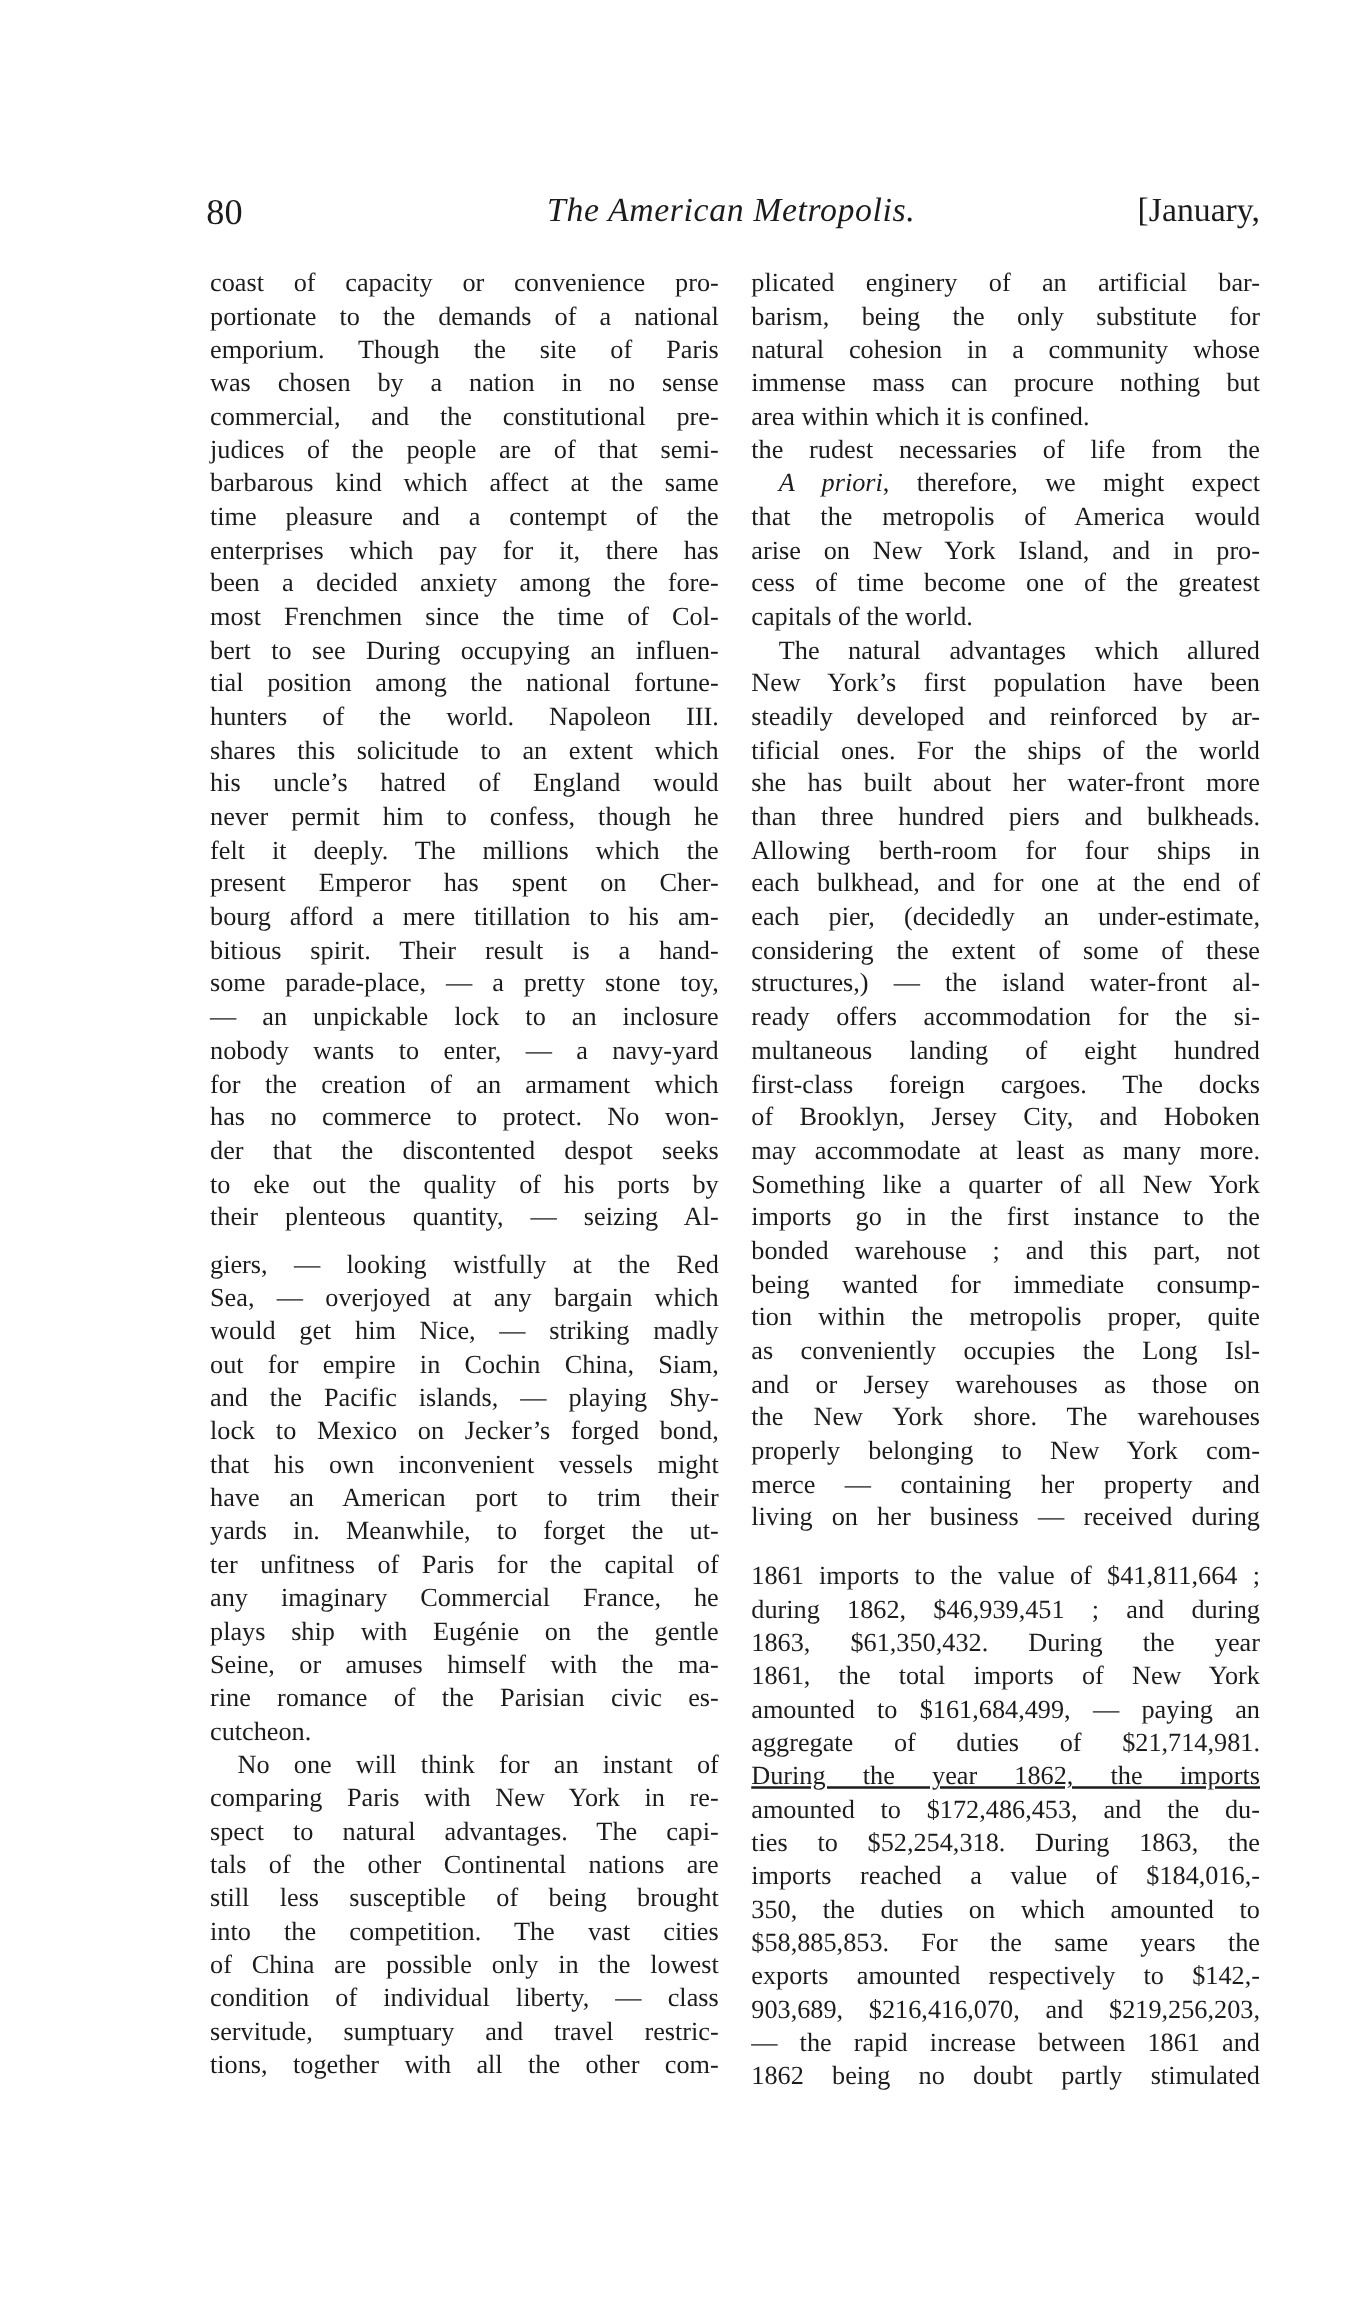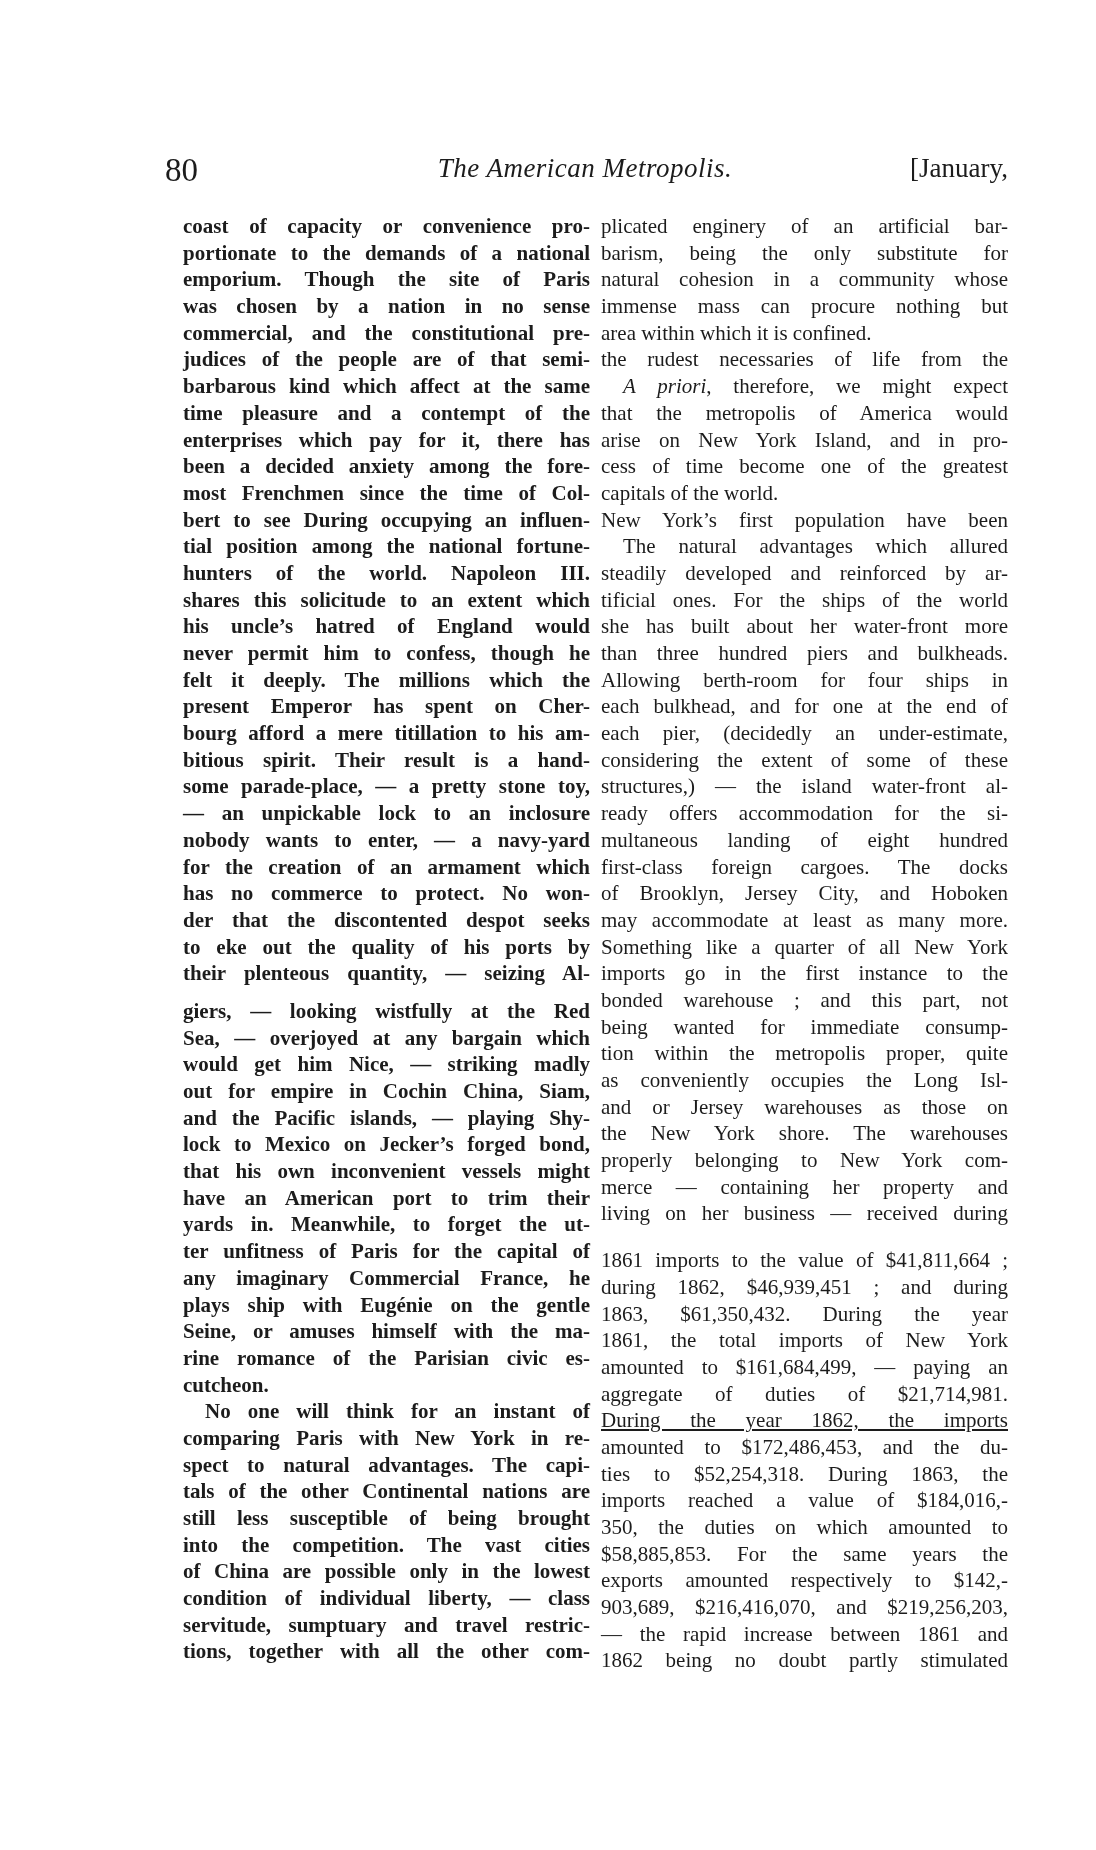--- a/index.html
+++ b/index.html
@@ -1,23 +1,23 @@
 <!DOCTYPE html>
 <html><head>
 <meta charset="utf-8">
 <style>
   html, body { margin: 0; padding: 0; background: #ffffff; }
   body { width: 1096px; height: 1850px; position: relative; overflow: hidden;
          font-family: "Liberation Serif", "DejaVu Serif", serif; color: #1c1c1c; }
-  .page-num { position: absolute; left: 165px; top: 152px; font-size: 33px; line-height: 36px; }
+  .page-num { position: absolute; left: 165px; top: 152px; font-size: 29px; line-height: 36px; }
   .running-title { position: absolute; left: 380px; width: 410px; top: 150px; text-align: center;
                    font-style: italic; font-size: 27px; line-height: 36px; letter-spacing: 0.5px; }
   .running-date { position: absolute; right: 88px; top: 150px; font-size: 27px; line-height: 36px; }
   .column { position: absolute; top: 213px; }
-  .col-left { left: 183px; width: 407px; font-weight: bold; }
+  .col-left { left: 168px; width: 407px; }
   .col-right { left: 601px; width: 407px; }
   .line { display: block; height: 26.7px; line-height: 26.7px; font-size: 21px;
           text-align: justify; text-align-last: justify; white-space: nowrap; overflow: visible; }
   .line.last { text-align-last: left; }
   .line.indent { padding-left: 22px; }
   .line .em { font-style: italic; }
 </style>
 </head>
 <body>
 
@@ -87,22 +87,22 @@
       <div class="line" style="white-space: nowrap; word-spacing: 0px; text-align: left;">barism, being the only substitute for</div>
       <div class="line" style="white-space: nowrap; word-spacing: 0px; text-align: left;">natural cohesion in a community whose</div>
       <div class="line" style="white-space: nowrap; word-spacing: 0px; text-align: left;">immense mass can procure nothing but</div>
       <div class="line last" style="white-space: nowrap;">area within which it is confined.</div>
       <div class="line" style="white-space: nowrap; word-spacing: 0px; text-align: left;">the rudest necessaries of life from the</div>
       <div class="line indent" style="white-space: nowrap; word-spacing: 0px; text-align: left;"><span class="em">A priori</span><span>, therefore, we might expect</span></div>
       <div class="line" style="white-space: nowrap; word-spacing: 0px; text-align: left;">that the metropolis of America would</div>
       <div class="line" style="white-space: nowrap; word-spacing: 0px; text-align: left;">arise on New York Island, and in pro-</div>
       <div class="line" style="white-space: nowrap; word-spacing: 0px; text-align: left;">cess of time become one of the greatest</div>
       <div class="line last" style="white-space: nowrap;">capitals of the world.</div>
+      <div class="line indent" style="white-space: nowrap; word-spacing: 0px; text-align: left;">The natural advantages which allured</div>
       <div class="line" style="white-space: nowrap; word-spacing: 0px; text-align: left;">New York’s first population have been</div>
-      <div class="line indent" style="white-space: nowrap; word-spacing: 0px; text-align: left;">The natural advantages which allured</div>
       <div class="line" style="white-space: nowrap; word-spacing: 0px; text-align: left;">steadily developed and reinforced by ar-</div>
       <div class="line" style="white-space: nowrap; word-spacing: 0px; text-align: left;">tificial ones.  For the ships of the world</div>
       <div class="line" style="white-space: nowrap; word-spacing: 0px; text-align: left;">she has built about her water-front more</div>
       <div class="line" style="white-space: nowrap; word-spacing: 0px; text-align: left;">than three hundred piers and bulkheads.</div>
       <div class="line" style="white-space: nowrap; word-spacing: 0px; text-align: left;">Allowing berth-room for four ships in</div>
       <div class="line" style="white-space: nowrap; word-spacing: 0px; text-align: left;">each bulkhead, and for one at the end of</div>
       <div class="line" style="white-space: nowrap; word-spacing: 0px; text-align: left;">each pier, (decidedly an under-estimate,</div>
       <div class="line" style="white-space: nowrap; word-spacing: 0px; text-align: left;">considering the extent of some of these</div>
       <div class="line" style="white-space: nowrap; word-spacing: 0px; text-align: left;">structures,) — the island water-front al-</div>
       <div class="line" style="white-space: nowrap; word-spacing: 0px; text-align: left;">ready offers accommodation for the si-</div>

